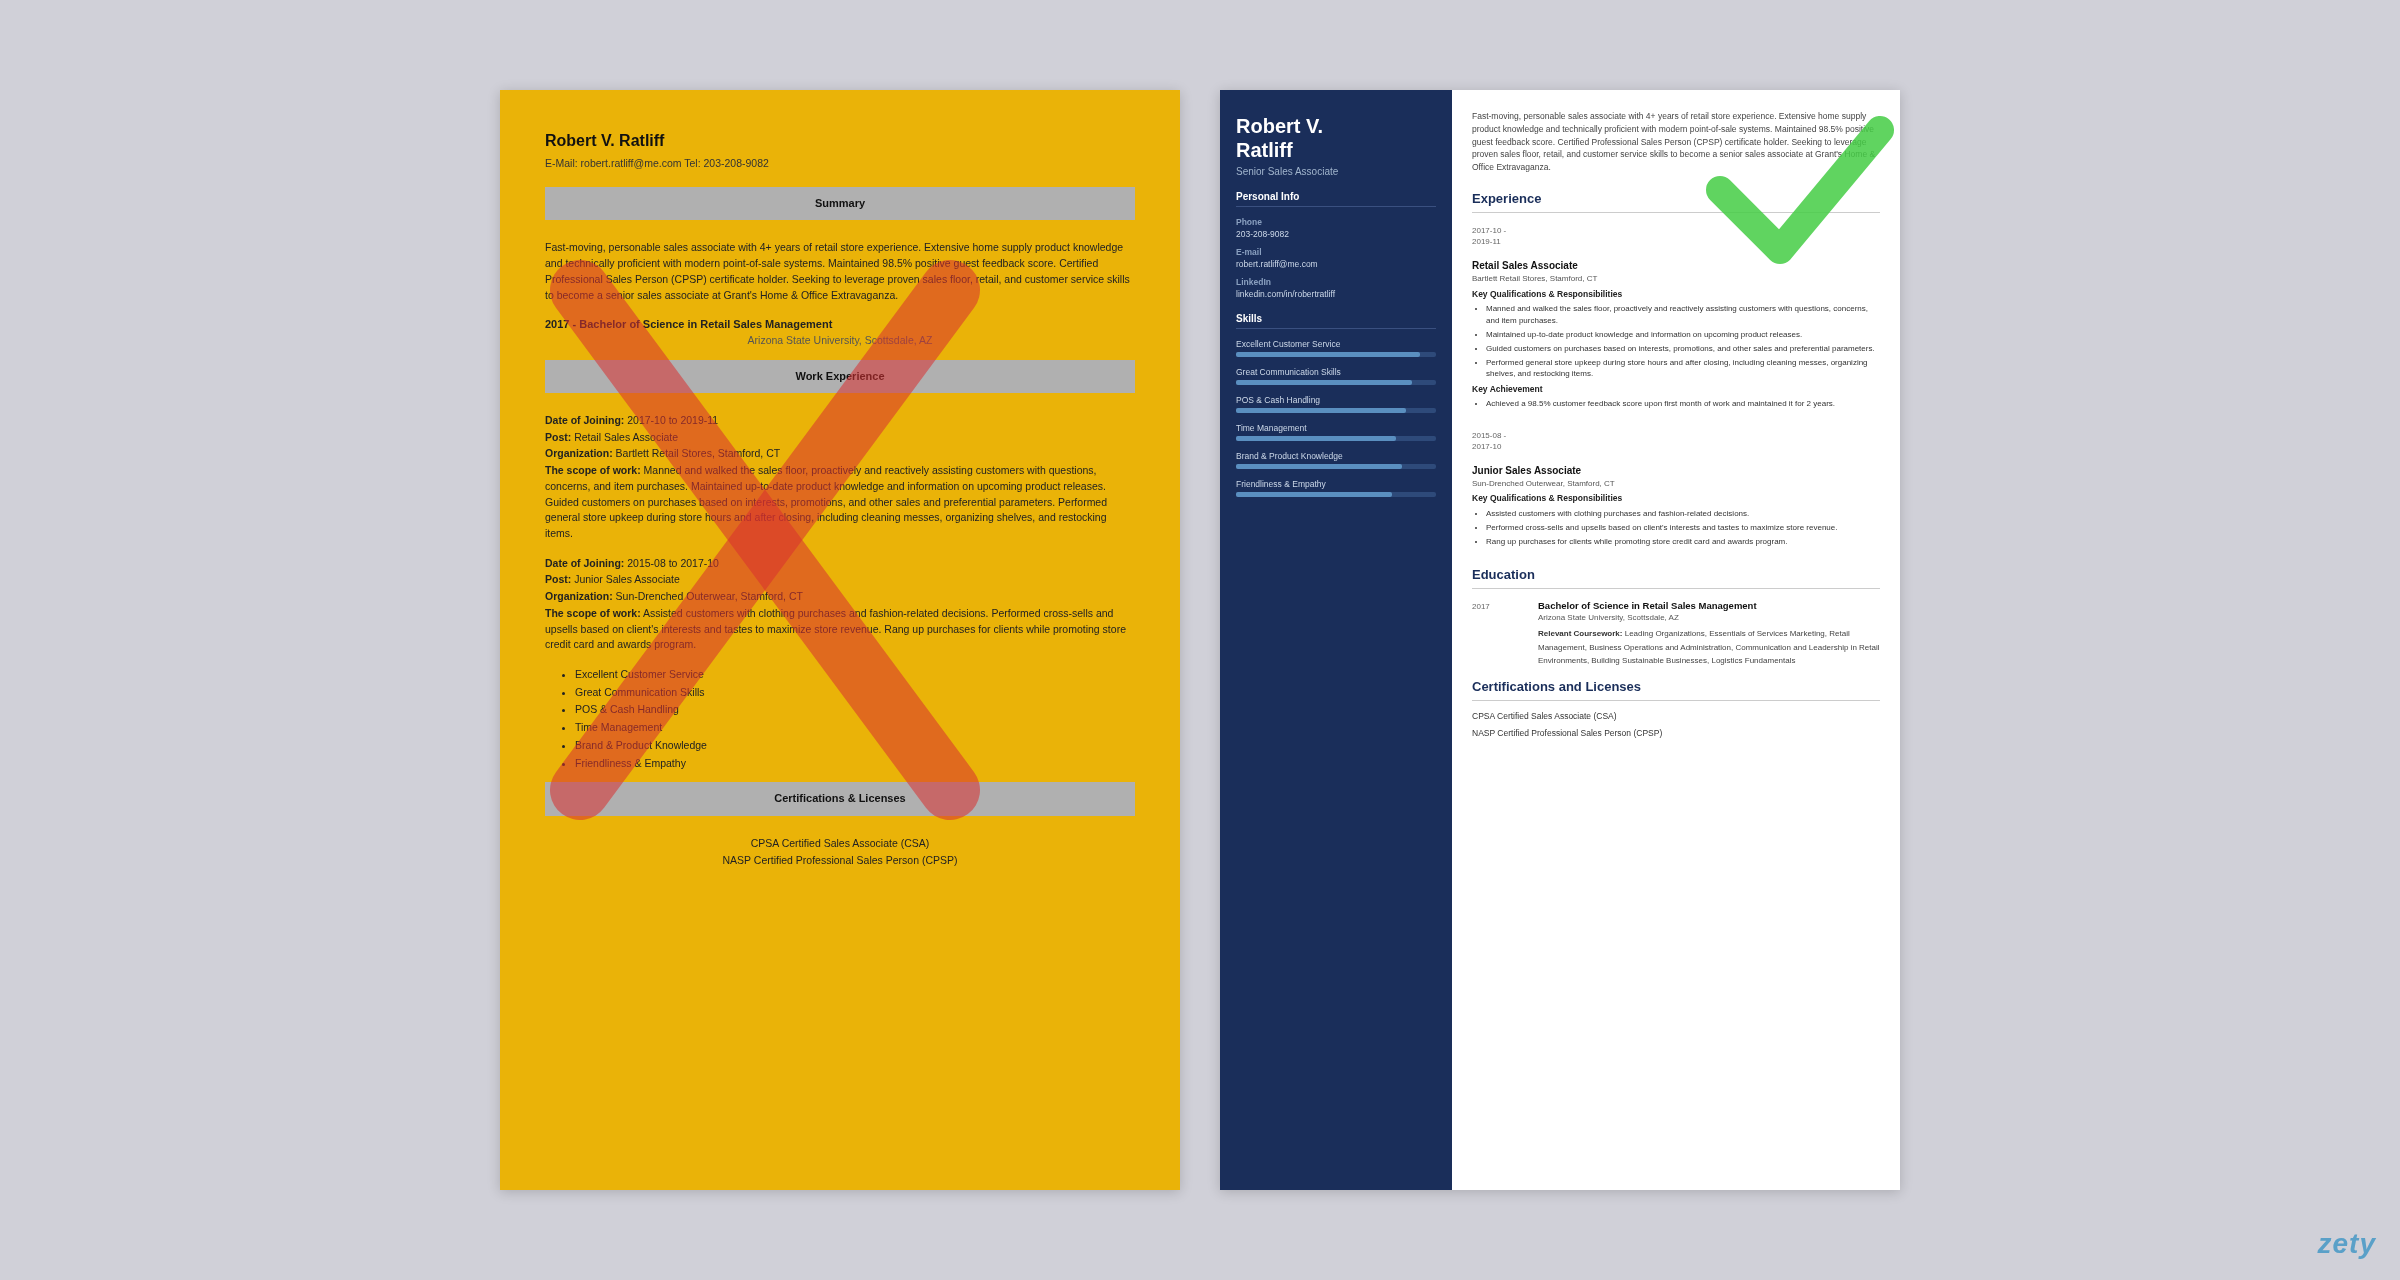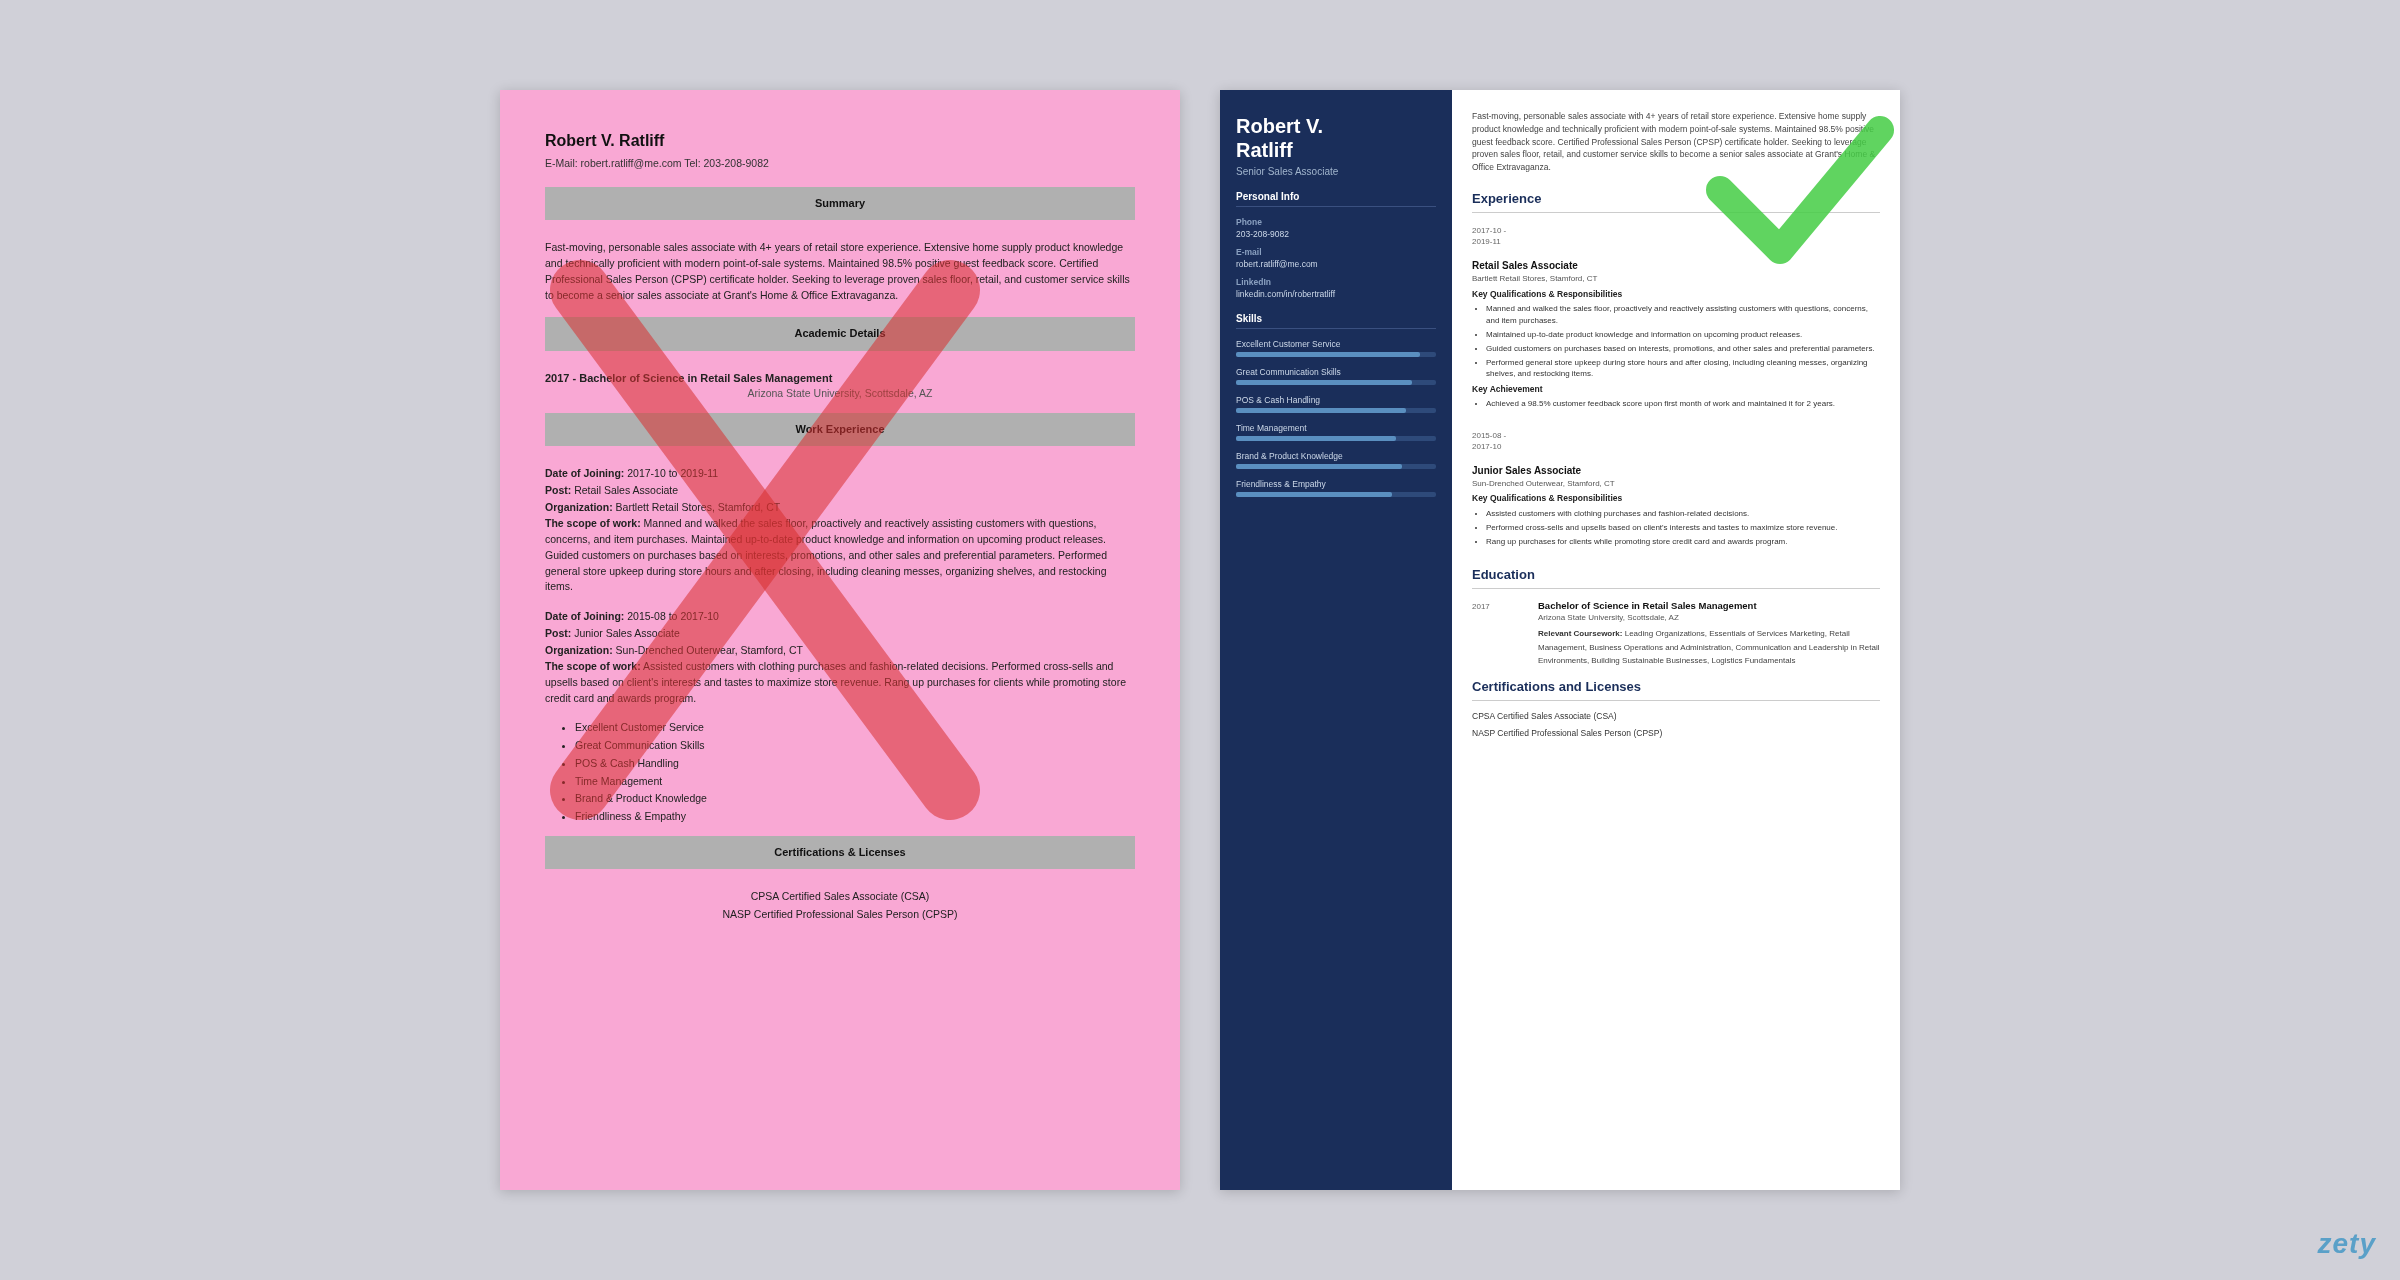--- a/index.html
+++ b/index.html
@@ -19,21 +19,21 @@
       display: flex;
       gap: 40px;
       align-items: flex-start;
       justify-content: center;
       width: 100%;
       padding: 40px 80px;
     }
 
     
     .resume-left {
-      background: #f9a8d4;
+      background: #eab308;
       width: 680px;
       min-height: 1100px;
       padding: 40px 45px;
       position: relative;
       box-shadow: 0 2px 12px rgba(0,0,0,0.18);
       font-size: 11px;
       line-height: 1.4;
       color: #222;
     }
 
@@ -362,21 +362,20 @@
       <line x1="80" y1="200" x2="450" y2="700" stroke="#d93030" stroke-width="60" stroke-linecap="round" opacity="0.55"></line>
       <line x1="450" y1="200" x2="80" y2="700" stroke="#d93030" stroke-width="60" stroke-linecap="round" opacity="0.55"></line>
     </svg>
 
     <div class="header-name">Robert V. Ratliff</div>
     <div class="header-contact">E-Mail: robert.ratliff@me.com       Tel: 203-208-9082</div>
 
     <div class="section-title">Summary</div>
     <div class="summary-text">Fast-moving, personable sales associate with 4+ years of retail store experience. Extensive home supply product knowledge and technically proficient with modern point-of-sale systems. Maintained 98.5% positive guest feedback score. Certified Professional Sales Person (CPSP) certificate holder. Seeking to leverage proven sales floor, retail, and customer service skills to become a senior sales associate at Grant's Home &amp; Office Extravaganza.</div>
 
-    <div class="section-title">Academic Details</div>
     <div class="education-entry">
       <div style="font-weight:bold;font-size:11px;">
         <span>2017 -</span>
         <span>Bachelor of Science in Retail Sales Management</span>
       </div>
       <div class="edu-school">Arizona State University, Scottsdale, AZ</div>
     </div>
 
     <div class="section-title">Work Experience</div>
 

